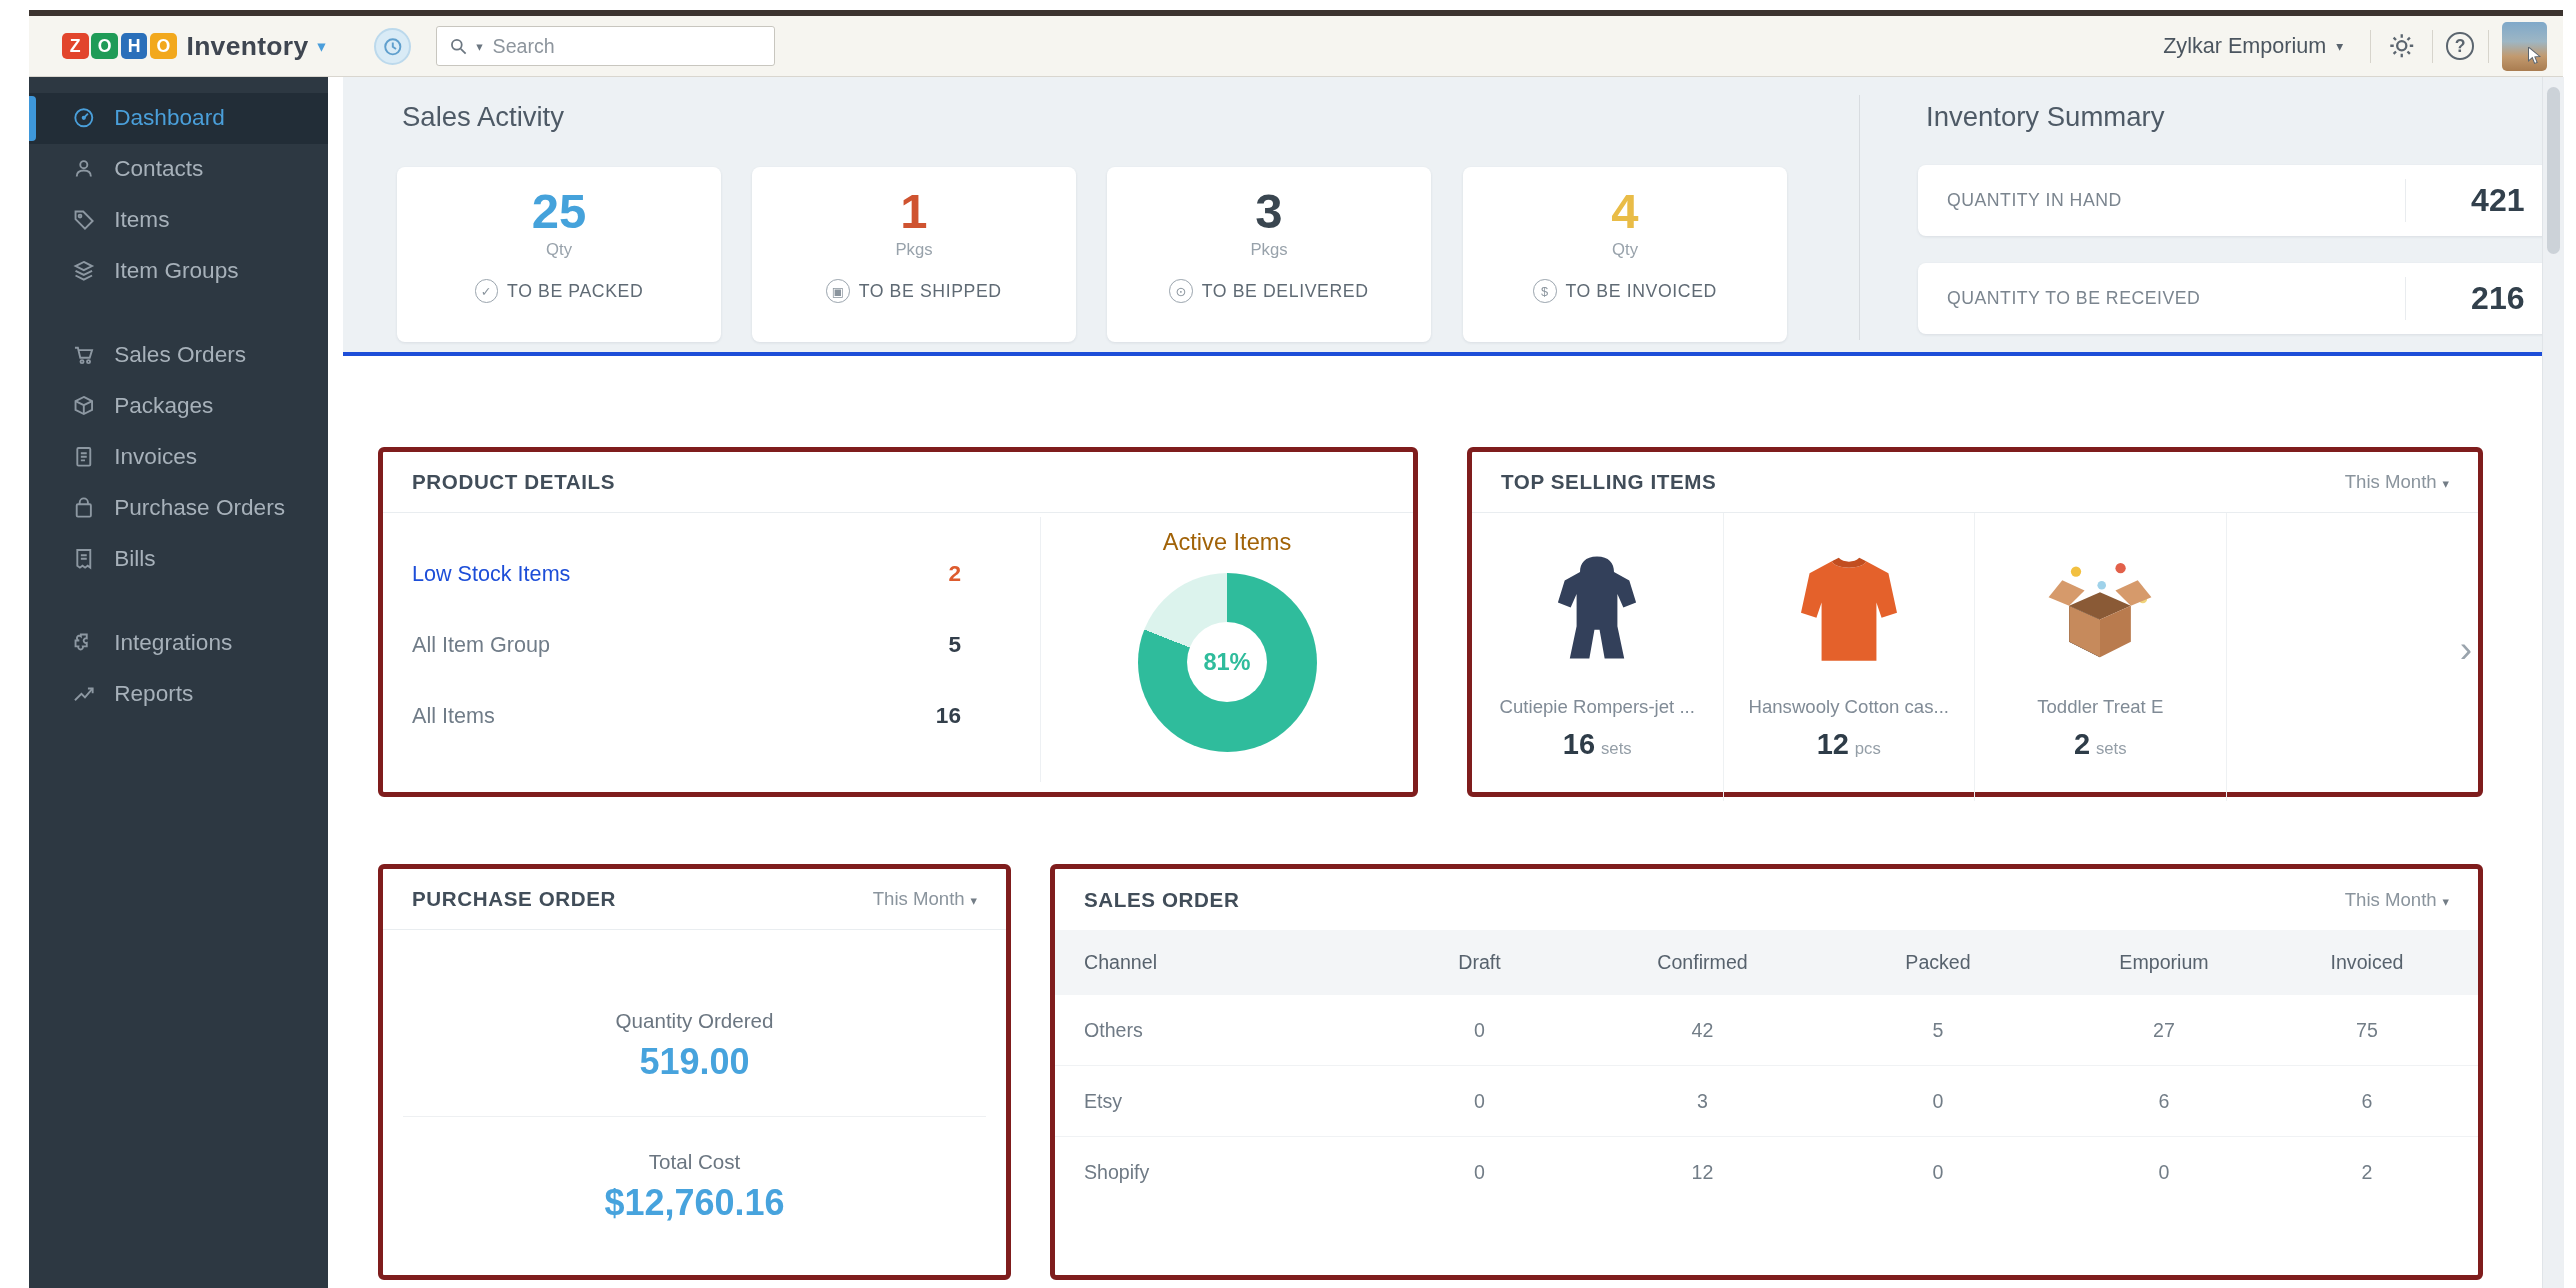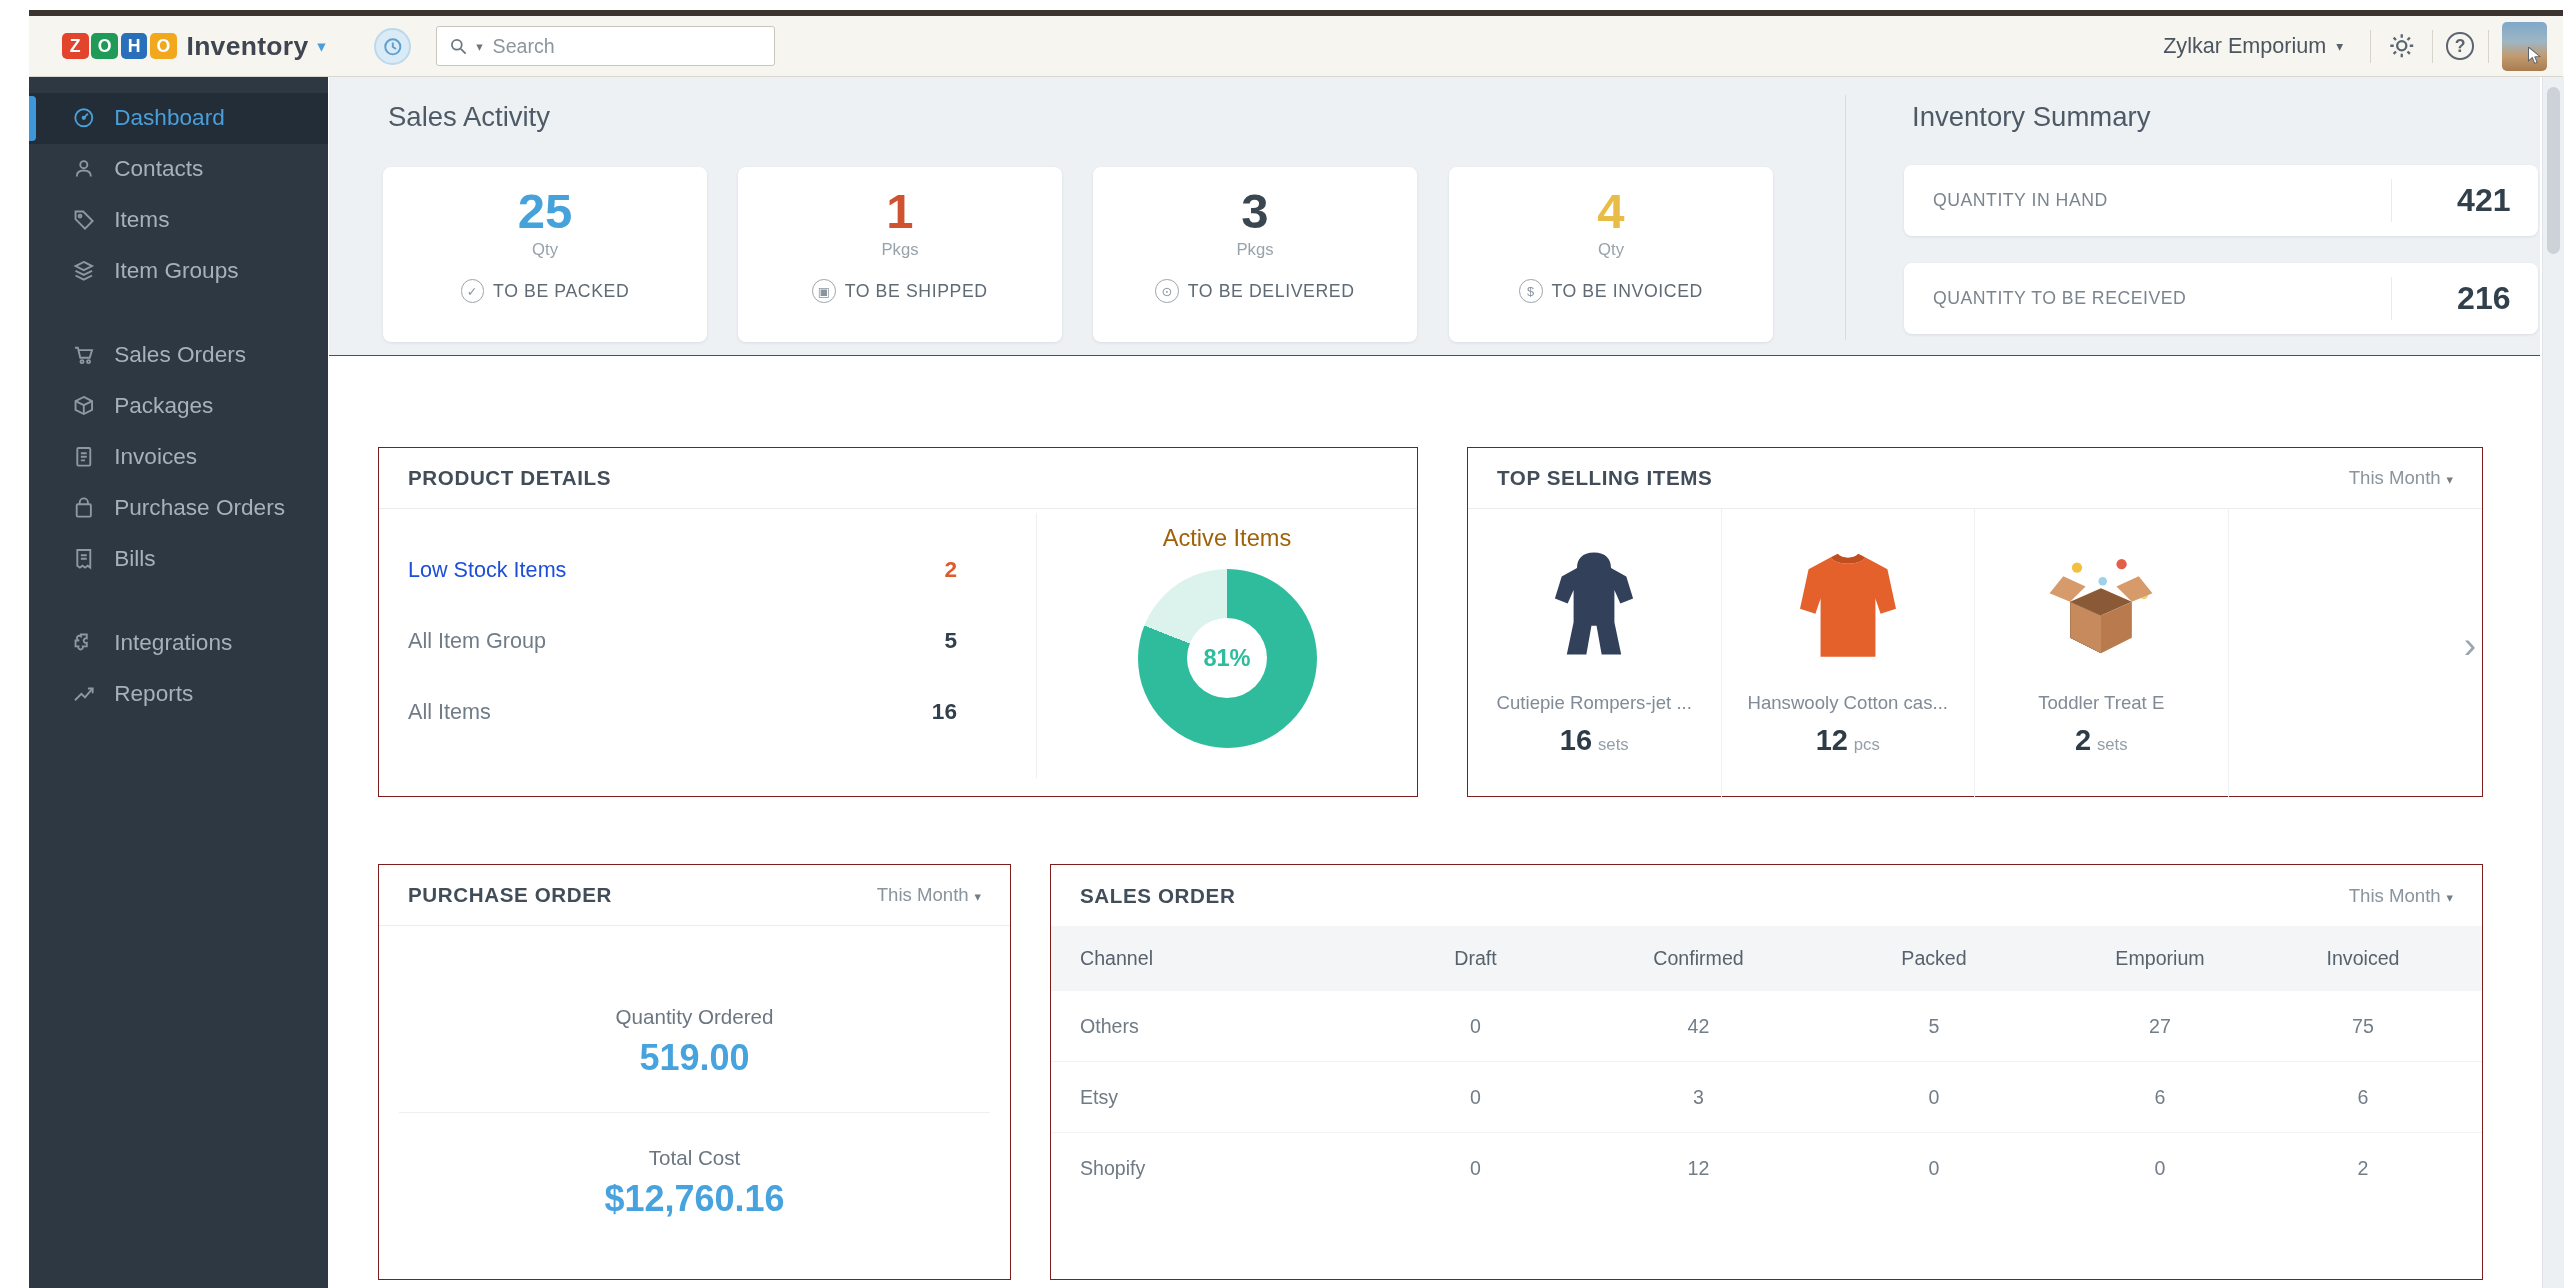--- a/index.html
+++ b/index.html
@@ -33,37 +33,37 @@
   #sidebar{position:absolute;left:29px;top:77px;width:299px;height:1212px;background:#2d3842;padding-top:15.7px;}
   .nav-item{position:relative;height:51px;display:flex;align-items:center;padding-left:43px;gap:18.6px;color:#a7b1ba;font-size:22.6px;cursor:pointer;}
   .nav-item .nico{width:23.6px;height:23.6px;color:#8d98a2;flex:0 0 auto;display:flex;}
   .nav-item.active{background:#222d37;color:#4a9fda;}
   .nav-item.active .nico{color:#4a9fda;}
   .nav-item.active::before{content:"";position:absolute;left:0;top:2.9px;bottom:2.9px;width:6.9px;background:#3e97d9;border-radius:0 3.9px 3.9px 0;}
   .nav-gap{height:33px;}
 
   
   #main{position:absolute;left:329px;top:77px;width:2211px;height:1212px;background:#ffffff;}
-  #graystrip{position:absolute;left:0;top:0;width:2211px;height:279px;background:#edf1f4;border-bottom:1px solid #1d4ed8;}
+  #graystrip{position:absolute;left:14px;top:0;width:2211px;height:279px;background:#edf1f4;border-bottom:4px solid #1d4ed8;}
   .section-title{font-size:27.5px;color:#4e5a66;}
   #sales-activity-title{position:absolute;left:59px;top:23.6px;}
   #inventory-summary-title{position:absolute;left:1583px;top:23.6px;}
   #strip-divider{position:absolute;left:1516px;top:17.7px;width:1px;height:245px;background:#d8dce0;}
 
   .act-card{position:absolute;top:90px;width:324px;height:175px;background:#ffffff;border-radius:7.9px;box-shadow:0 1px 2.9px rgba(40,60,80,.10);text-align:center;cursor:pointer;}
   .act-value{font-size:49px;font-weight:bold;margin-top:15.7px;line-height:57px;}
   .act-unit{font-size:16.7px;color:#98a2ab;margin-top:0px;}
   .act-status{margin-top:19.6px;font-size:17.7px;color:#5f6a74;letter-spacing:0.6px;display:flex;align-items:center;justify-content:center;gap:8.8px;}
   .st-ico{width:23.6px;height:23.6px;border:1px solid #9aa4ad;border-radius:50%;font-size:12.8px;color:#8a949d;display:inline-flex;align-items:center;justify-content:center;}
 
   .inv-card{position:absolute;left:1575px;width:634px;height:71px;background:#ffffff;border-radius:7.9px;box-shadow:0 1px 2.9px rgba(40,60,80,.10);display:flex;align-items:center;}
   .inv-label{flex:1;padding-left:29px;font-size:17.7px;color:#7b858f;letter-spacing:0.5px;}
   .inv-num{width:147px;border-left:1px solid #e9ecef;height:43px;display:flex;align-items:center;justify-content:flex-end;padding-right:27.5px;font-size:32px;font-weight:bold;color:#32404c;}
 
-  .card{position:absolute;background:#ffffff;border:1px solid #7f1d1d;border-radius:0;}
+  .card{position:absolute;background:#ffffff;border:5px solid #7f1d1d;border-radius:6px;}
   .card-head{height:61px;display:flex;align-items:center;justify-content:space-between;padding:0 29px;border-bottom:1px solid #e9edf0;}
   .card-title{font-size:20.6px;font-weight:bold;color:#414d59;letter-spacing:0.6px;}
   .period{font-size:18.6px;color:#8a949d;cursor:pointer;}
   .period .pcaret{font-size:12.8px;margin-left:5.9px;color:#737d86;}
 
   
   #pd-card{left:49px;top:370px;width:1040px;height:350px;}
   #pd-body{display:flex;height:288px;}
   #pd-list{width:657px;padding:25.5px 79px 0 29px;}
   .pd-row{display:flex;justify-content:space-between;align-items:center;height:71px;cursor:pointer;}

